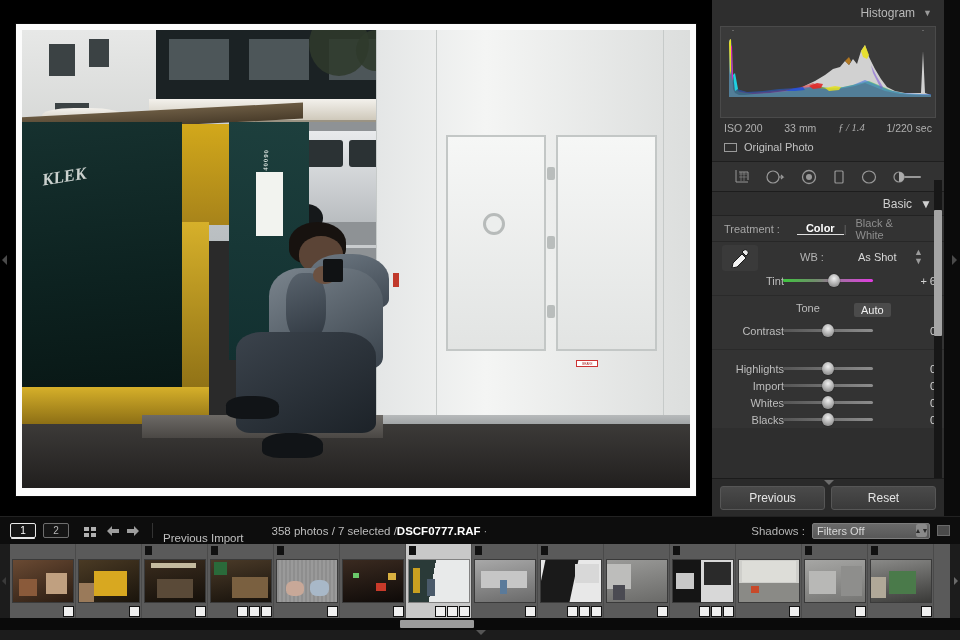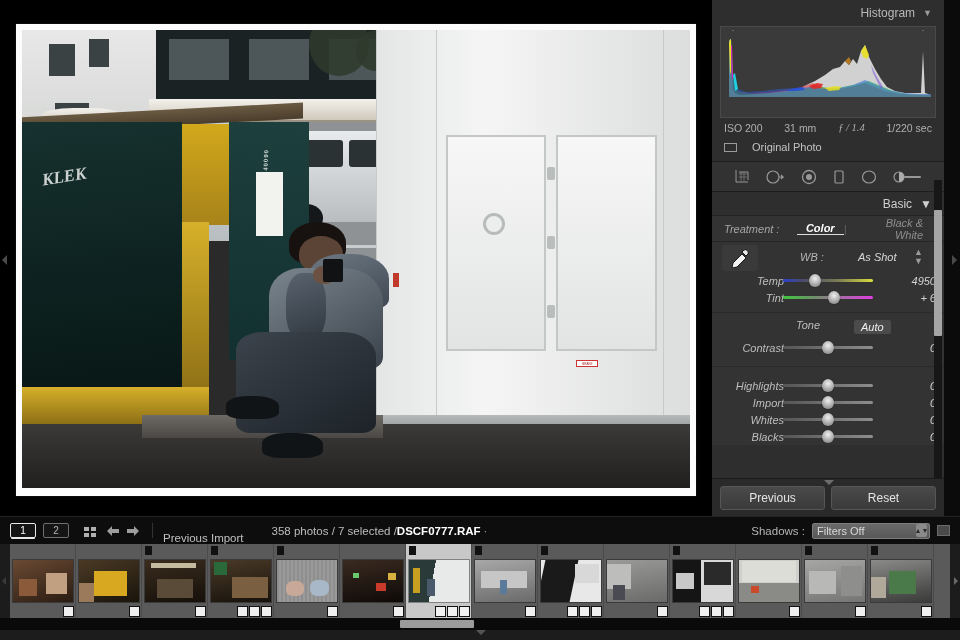--- a/index.html
+++ b/index.html
@@ -97,43 +97,43 @@
   .clip-tri { position:absolute; top:3px; width:0;height:0; border-left:8px solid transparent;
     border-right:8px solid transparent; border-bottom:13px solid #c9c9c9; }
   .hist-canvas { position:absolute; left:4px; right:4px; top:4px; height:66px; }
   .hist-meta {
     display:flex; justify-content:space-between; padding:4px 12px 0 12px;
     color:#b0b0b0; font-size:10.5px;
   }
   .hist-meta .ital { font-family:"Liberation Serif",serif; font-style:italic; }
 
   .orig-photo-row {
-    display:flex; align-items:center; gap:15px; padding:7px 12px 8px 12px;
+    display:flex; align-items:center; gap:7px; padding:7px 12px 8px 12px;
     color:#c2c2c2; font-size:11px; border-bottom:1px solid #1f1f1f;
   }
   .orig-box { width:13px; height:9px; border:1px solid #9a9a9a; }
 
   #tool-strip {
     height:30px; display:flex; align-items:center; justify-content:space-around;
     padding:0 14px; background:#323232; border-bottom:1px solid #1d1d1d;
   }
   .tool-ico { opacity:.78; }
 
   .section-head {
     height:24px; display:flex; align-items:center; justify-content:flex-end;
     padding-right:12px; gap:8px; color:#cfcfcf; font-size:12px;
     background:#2e2e2e; border-bottom:1px solid #222;
   }
-  #basic-body { background:#333;font-style:italic; }
+  #basic-body { background:#333; }
   .treatment-row {
     display:flex; align-items:center; height:26px; padding:0 12px;
     color:#a6a6a6; font-size:11px; border-bottom:1px solid #272727;
   }
   .treat-label { width:74px; }
-  .treat-opt { color:#8e8e8e; padding:0 9px;text-align:right; }
+  .treat-opt { color:#8e8e8e; padding:0 9px; }
   .treat-opt.active { color:#fff; font-weight:700; border-bottom:1px solid #ddd; }
   .treat-sep { color:#636363; }
 
   .wb-row { position:relative; height:30px; display:flex; align-items:center;
     color:#b4b4b4; font-size:11px; }
   .eyedropper { position:absolute; left:10px; top:3px; width:36px;height:26px;
     background:#3a3a3a; border-radius:3px; display:flex; align-items:center; justify-content:center;}
   .wb-label { position:absolute; left:88px; }
   .wb-value { position:absolute; left:146px; color:#d8d8d8; }
   .wb-stepper { position:absolute; left:202px; color:#9b9b9b; font-size:9px; line-height:9px;}
@@ -321,21 +321,21 @@
         <path d="M84,55 L92,52 L98,53 L96,57 L88,58 Z" fill="#e02828" opacity="0.9"></path>
         <path d="M100,57 L110,55 L116,56 L114,59 L104,60 Z" fill="#e8e020" opacity="0.85"></path>
         <path d="M136,20 L140,14 L144,24 L142,28 L138,26 Z" fill="#e8e020" opacity="0.9"></path>
         <path d="M120,30 L124,34 L126,30 L124,26 Z" fill="#c08020" opacity="0.9"></path>
         <path d="M146,34 L152,46 L158,56 L156,58 L148,42 Z" fill="#7a50d8" opacity="0.55"></path>
       </svg>
     </div>
 
     <div class="hist-meta">
       <span>ISO 200</span>
-      <span>31 mm</span>
+      <span>33 mm</span>
       <span class="ital">ƒ / 1.4</span>
       <span>1/220 sec</span>
     </div>
 
     <div class="orig-photo-row">
       <span class="orig-box"></span>
       <span>Original Photo</span>
     </div>
 
     <div id="tool-strip">
@@ -387,27 +387,20 @@
             <path d="M15,2 a3,3 0 0 1 4,4 l-2,2 -4,-4 z" fill="#e8e8e8" stroke="#1a1a1a" stroke-width="1"></path>
             <path d="M13,6 l4,4 -9,9 -5,1 1,-5 z" fill="#f2f2f2" stroke="#1a1a1a" stroke-width="1"></path>
           </svg>
         </span>
         <span class="wb-label">WB :</span>
         <span class="wb-value">As Shot</span>
         <span class="wb-stepper">▲<br>▼</span>
       </div>
 
       <div class="slider-row">
-        <span class="sl-name">Temp</span>
-        <span class="sl-track temp">
-          <span class="sl-knob" style="left:36%"></span>
-        </span>
-        <span class="sl-val">4950</span>
-      </div>
-      <div class="slider-row">
         <span class="sl-name">Tint</span>
         <span class="sl-track tint">
           <span class="sl-knob" style="left:57%"></span>
         </span>
         <span class="sl-val">+ 6</span>
       </div>
 
       <div class="grp-div"></div>
 
       <div class="tone-head">

